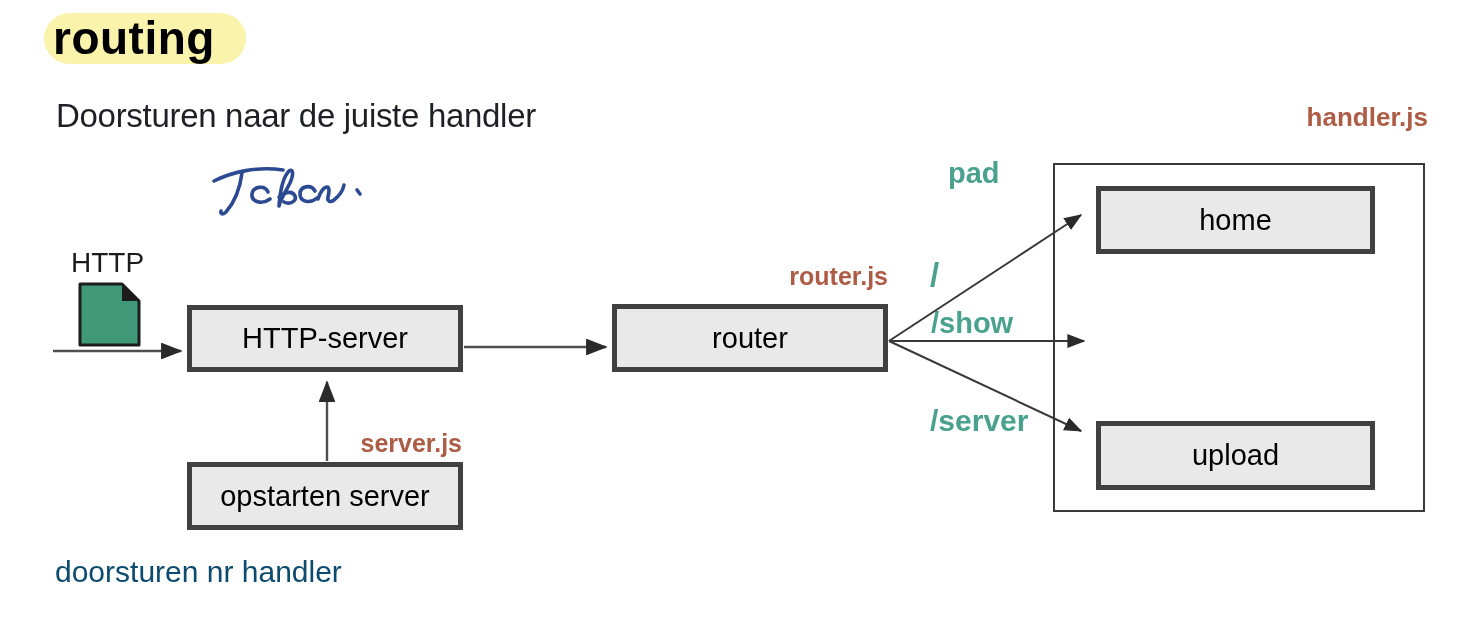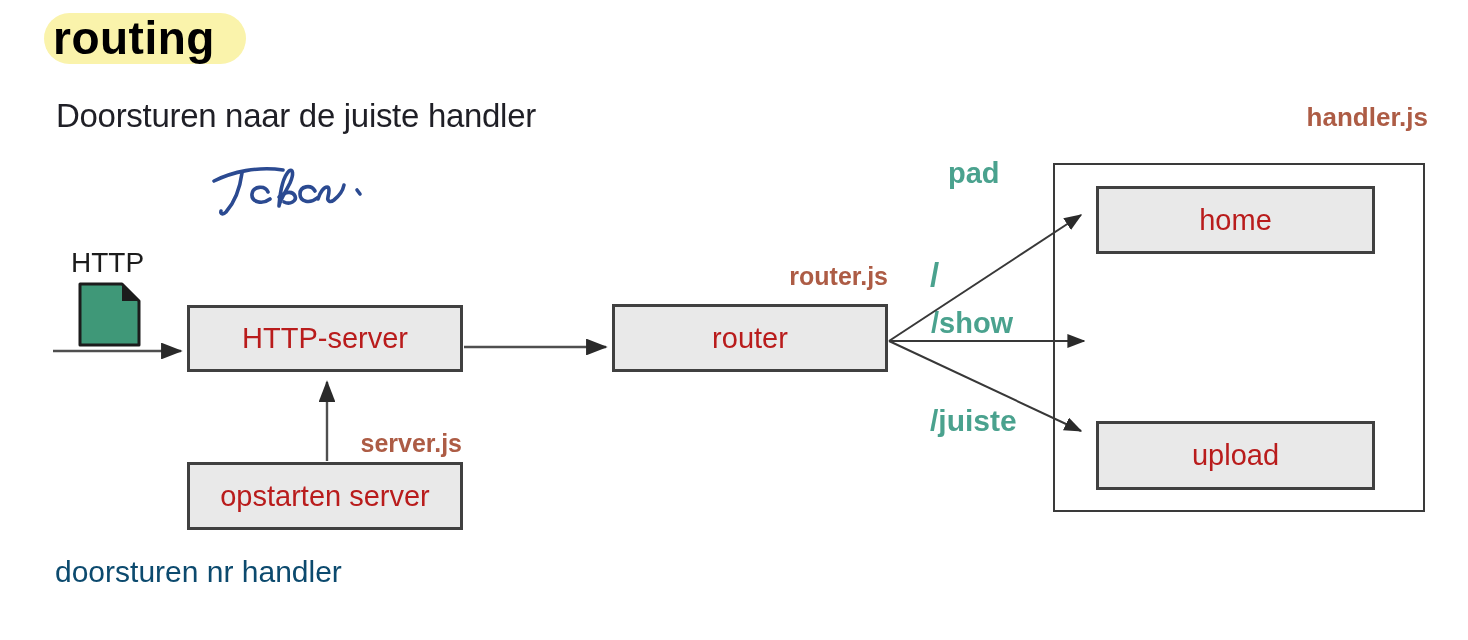--- a/index.html
+++ b/index.html
@@ -22,23 +22,23 @@
     position:absolute;left:56px;top:97px;font-size:33px;color:#1f1f26;
     letter-spacing:-.3px;
   }
 
   
   .http-label{position:absolute;left:71px;top:247px;font-size:28px;color:#1c1c1c;}
   .doc-icon{position:absolute;left:77px;top:281px;}
 
   
   .node{
-    position:absolute;background:#e9e9e9;border:3px solid #404040;
+    position:absolute;background:#e9e9e9;border:5px solid #404040;
     display:flex;align-items:center;justify-content:center;
-    font-size:29px;color:#b91c1c;box-sizing:border-box;
+    font-size:29px;color:#000000;box-sizing:border-box;
   }
   .node-http-server{left:187px;top:305px;width:276px;height:67px;}
   .node-router{left:612px;top:304px;width:276px;height:68px;}
   .node-opstarten{left:187px;top:462px;width:276px;height:68px;}
 
   
   .handler-outer{
     position:absolute;left:1053px;top:163px;width:372px;height:349px;
     border:2.5px solid #3a3a3a;background:#ffffff;box-sizing:border-box;
   }
@@ -104,21 +104,21 @@
     <span>upload</span>
   </div>
 
   <div class="file-label file-server">server.js</div>
   <div class="file-label file-router">router.js</div>
   <div class="file-label file-handler">handler.js</div>
 
   <div class="route-label route-pad">pad</div>
   <div class="route-label route-root">/</div>
   <div class="route-label route-show">/show</div>
-  <div class="route-label route-upload">/juiste</div>
+  <div class="route-label route-upload">/server</div>
 
   <div class="footer-note">doorsturen nr handler</div>
 
   <svg class="overlay" width="1468" height="640" viewBox="0 0 1468 640">
     <defs>
       <marker id="arrowhead" markerWidth="9" markerHeight="7" refX="8.3" refY="3.5" orient="auto">
         <path d="M0 0 L9 3.5 L0 7 Z" fill="#2a2a2a"></path>
       </marker>
     </defs>
 

